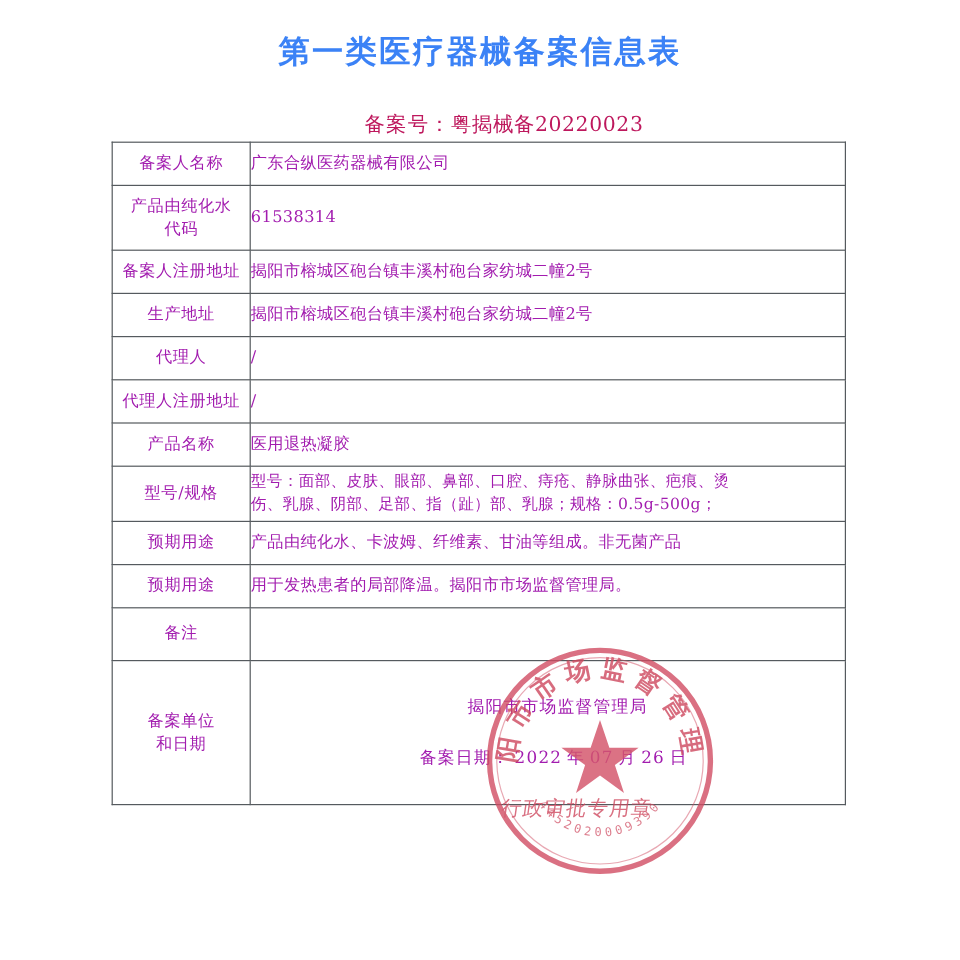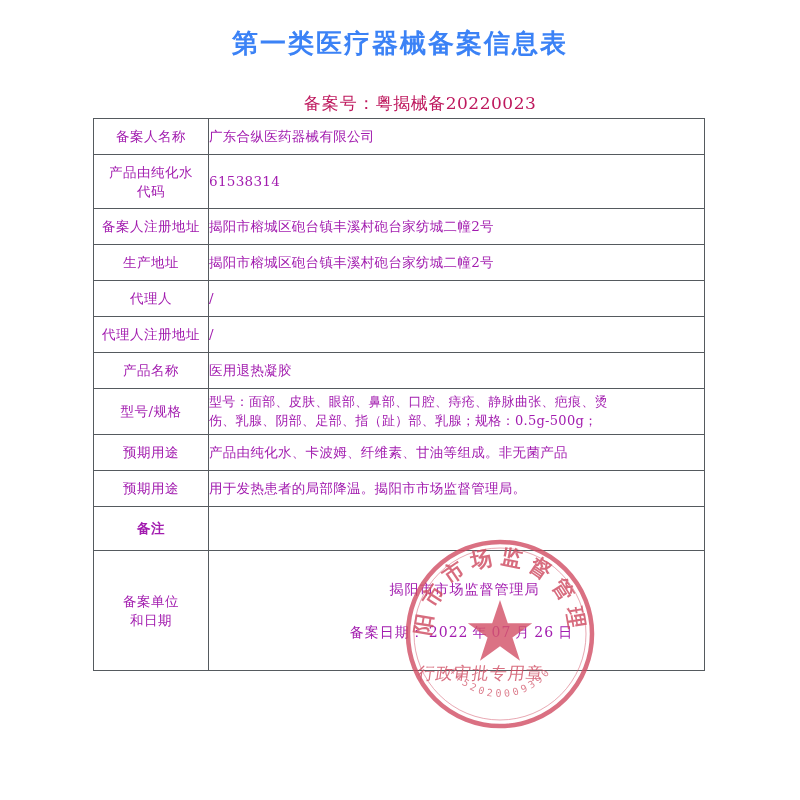--- a/index.html
+++ b/index.html
@@ -85,21 +85,21 @@
   .h-r1 { height: 36px; }
   .h-r2 { height: 54px; }
   .h-r3 { height: 36px; }
   .h-r4 { height: 36px; }
   .h-r5 { height: 36px; }
   .h-r6 { height: 36px; }
   .h-r7 { height: 36px; }
   .h-spec { height: 46px; }
   .h-desc { height: 36px; }
   .h-use { height: 36px; }
-  .h-note { height: 44px; font-weight: bold; }
+  .h-note { height: 44px; }
   .h-unit { height: 120px; }
   .h-change { height: 90px; }
 
   td.value.spec {
     line-height: 1.42;
     padding-top: 3px;
     padding-bottom: 3px;
     font-size: 13px;
   }
   .spec .sp-line { display: block; white-space: nowrap; }

